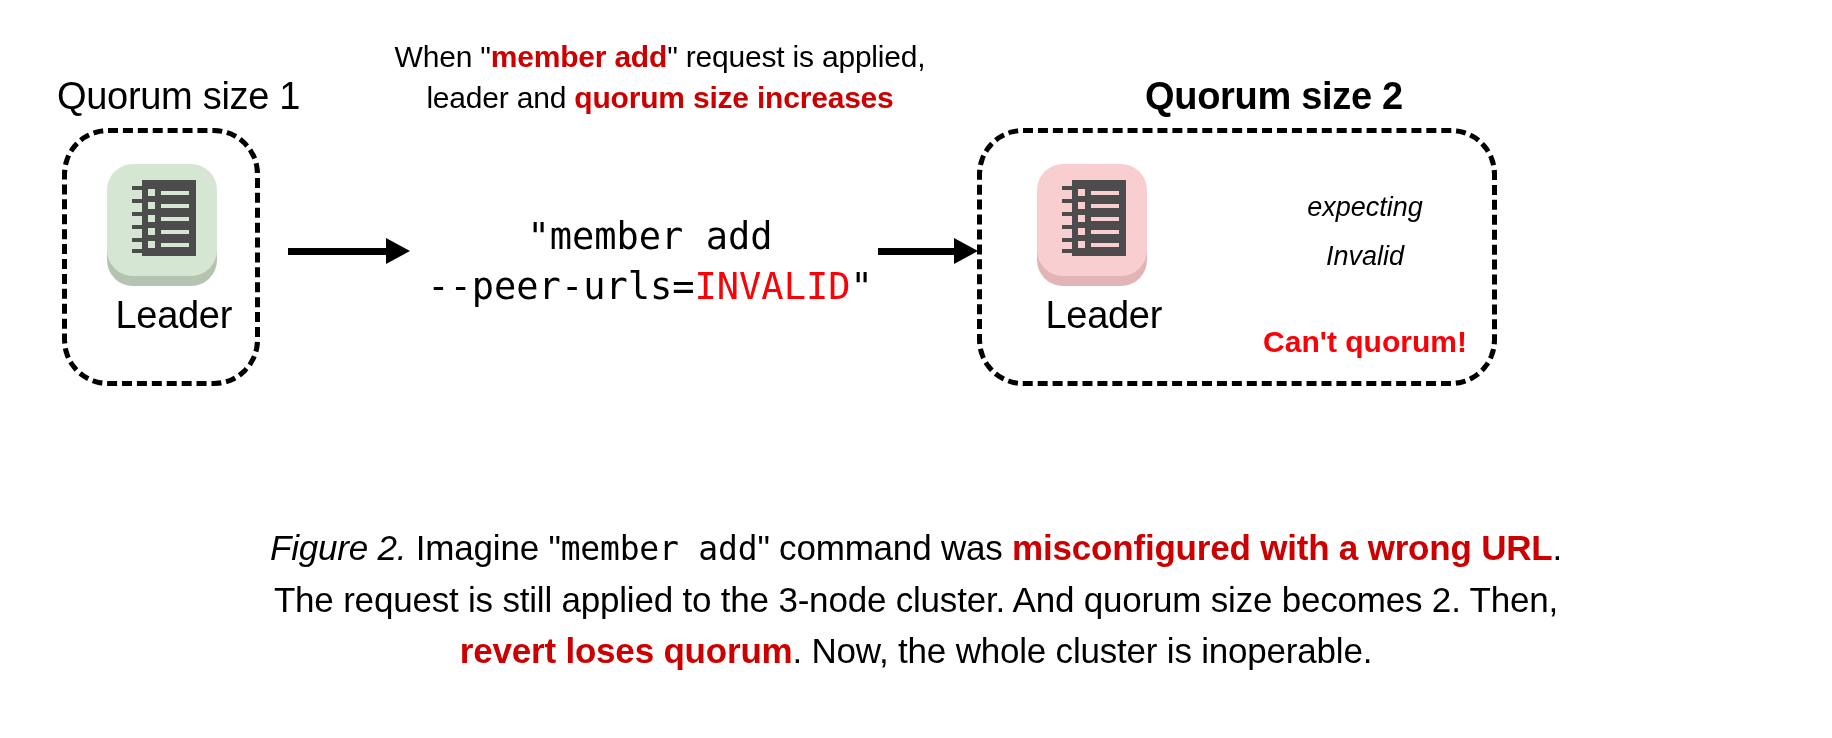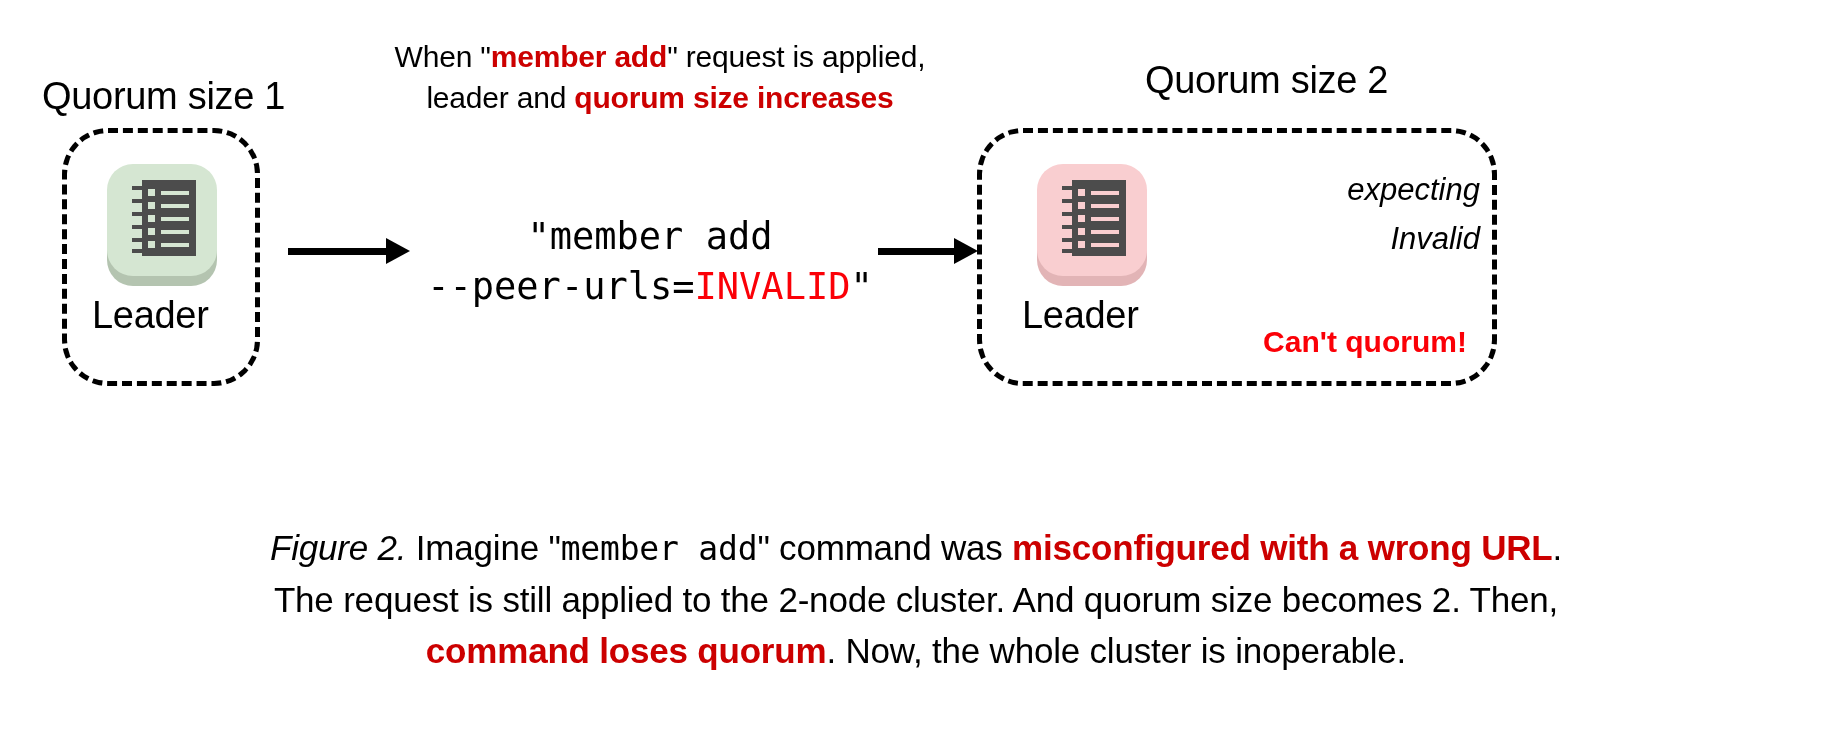--- a/index.html
+++ b/index.html
@@ -40,22 +40,22 @@
     letter-spacing: -0.2px;
   }
 
   
   .cluster-title {
     font-size: 38px;
     line-height: 42px;
     letter-spacing: -0.3px;
     white-space: nowrap;
   }
-  #left-title  { left: 42px;   top: 75px; }
-  #right-title { left: 1145px; top: 59px; }
+  #left-title  { left: 57px;   top: 75px; }
+  #right-title { left: 1145px; top: 75px; font-weight: bold; }
 
   .dashed-box {
     border: 5px dashed #000000;
     border-radius: 46px;
     box-sizing: border-box;
   }
   #left-box {
     left: 62px;
     top: 128px;
     width: 198px;
@@ -64,21 +64,21 @@
   #right-box {
     left: 977px;
     top: 128px;
     width: 520px;
     height: 258px;
   }
 
   
   .node {
     position: absolute;
-    text-align: left;
+    text-align: right;
   }
   #left-node  { left: 92px;  top: 160px; width: 140px; }
   #right-node { left: 1022px; top: 160px; width: 140px; }
 
   .node-icon {
     position: relative;
     width: 120px;
     height: 126px;
     margin: 0 auto;
   }
@@ -179,24 +179,24 @@
     width: 460px;
     text-align: center;
     font-size: 37px;
     line-height: 50px;
     letter-spacing: 0px;
   }
 
   
   #status-note {
     left: 1250px;
-    top: 165px;
+    top: 183px;
     width: 230px;
-    text-align: right;
-    font-size: 31px;
+    text-align: center;
+    font-size: 27px;
     line-height: 49px;
     font-style: italic;
   }
   #cant-revert {
     left: 1250px;
     top: 325px;
     width: 230px;
     text-align: center;
     font-size: 30px;
     font-weight: bold;
@@ -303,17 +303,17 @@
 
   <div class="abs" id="status-note">
     <div>expecting</div>
     <div>Invalid</div>
   </div>
 
   <div class="abs" id="cant-revert">Can't quorum!</div>
 
   <div class="abs" id="caption">
     <div><span class="fig-label">Figure 2.</span><span> Imagine "</span><span class="mono">member add</span><span>" command was </span><span class="red-bold">misconfigured with a wrong URL</span><span>.</span></div>
-    <div>The request is still applied to the 2-node cluster. And quorum size becomes 2. Then,</div>
-    <div><span class="red-bold">command loses quorum</span><span>. Now, the whole cluster is inoperable.</span></div>
+    <div>The request is still applied to the 3-node cluster. And quorum size becomes 2. Then,</div>
+    <div><span class="red-bold">revert loses quorum</span><span>. Now, the whole cluster is inoperable.</span></div>
   </div>
 
 </div>
 
 </body></html>

